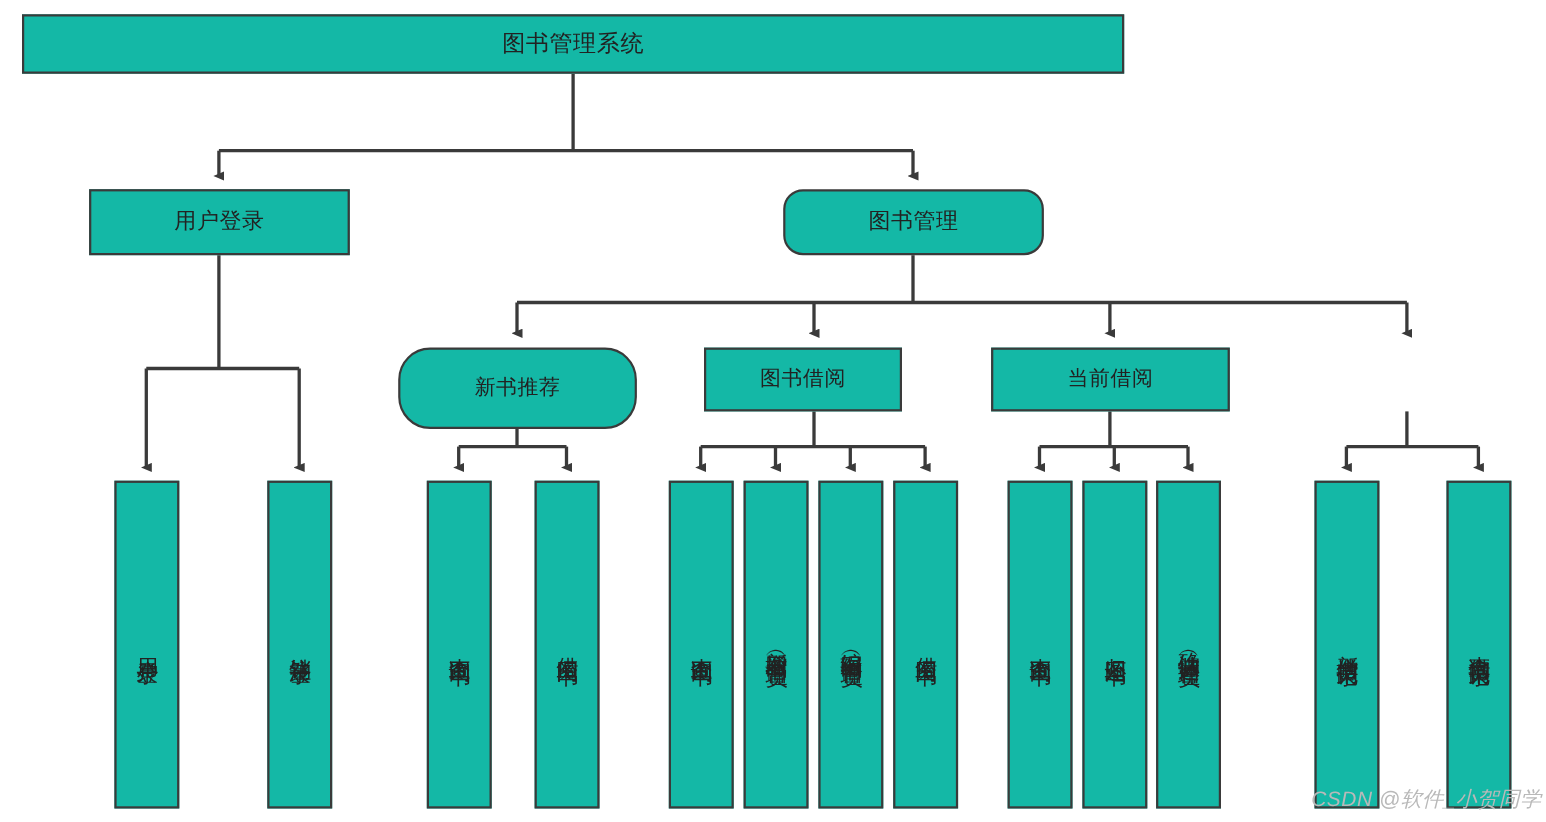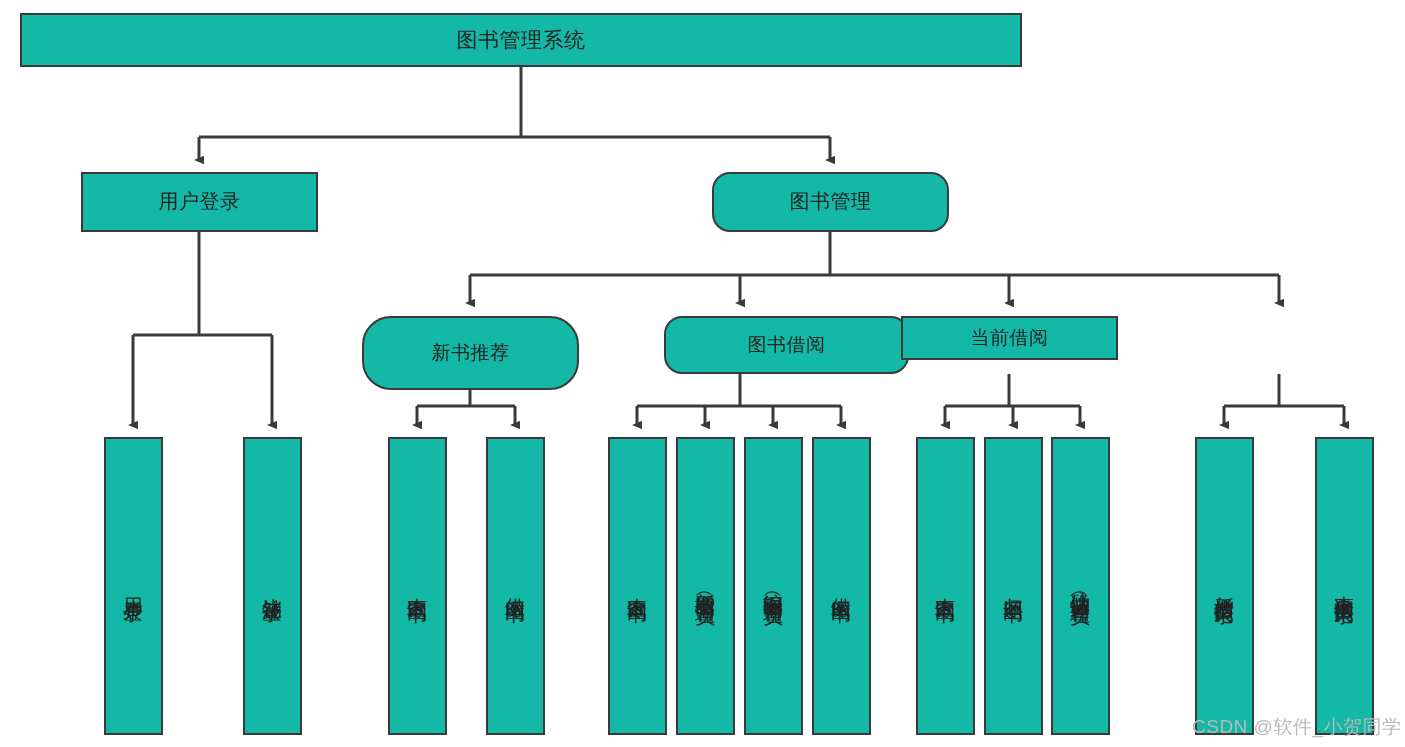--- a/index.html
+++ b/index.html
@@ -61,20 +61,21 @@
     white-space: nowrap;
   }
   .watermark {
     position: absolute;
     font-family: "Liberation Sans", "DejaVu Sans", sans-serif;
     font-size: 19px;
     color: #b9b9b9;
     white-space: nowrap;
     user-select: none;
     letter-spacing: 0.5px;
+    font-style: italic;
   }
 </style>
 </head>
 <body>
 
 <div id="diagram-root">
 
   <svg class="diagram-canvas" viewBox="0 0 1405 747" aria-hidden="true">
     <defs>
       <marker id="arrow" markerWidth="10" markerHeight="10" refX="4.2" refY="5" orient="auto" markerUnits="userSpaceOnUse">
@@ -132,24 +133,24 @@
   <div class="node-box node-l2" style="left:81px; top:172px; width:237px; height:60px;">
     <span class="node-label">用户登录</span>
   </div>
   <div class="node-box node-l2" style="left:712px; top:172px; width:237px; height:60px;border-radius:18px;">
     <span class="node-label">图书管理</span>
   </div>
 
   <div class="node-box node-l3" style="left:362px; top:316px; width:217px; height:74px;border-radius:29px;">
     <span class="node-label">新书推荐</span>
   </div>
-  <div class="node-box node-l3" style="left:664px; top:316px; width:245px; height:58px;border-radius:18px;">
+  <div class="node-box node-l3" style="left:640px; top:316px; width:180px; height:58px;">
     <span class="node-label">图书借阅</span>
   </div>
-  <div class="node-box node-l3" style="left:901px; top:316px; width:217px; height:44px;">
+  <div class="node-box node-l3" style="left:901px; top:316px; width:217px; height:58px;">
     <span class="node-label">当前借阅</span>
   </div>
 
   <div class="node-box node-leaf" style="left:104px; top:437px; width:59px; height:298px;">
     <span class="node-label">用户登录</span>
   </div>
   <div class="node-box node-leaf" style="left:243px; top:437px; width:59px; height:298px;">
     <span class="node-label">注销登录</span>
   </div>
 

